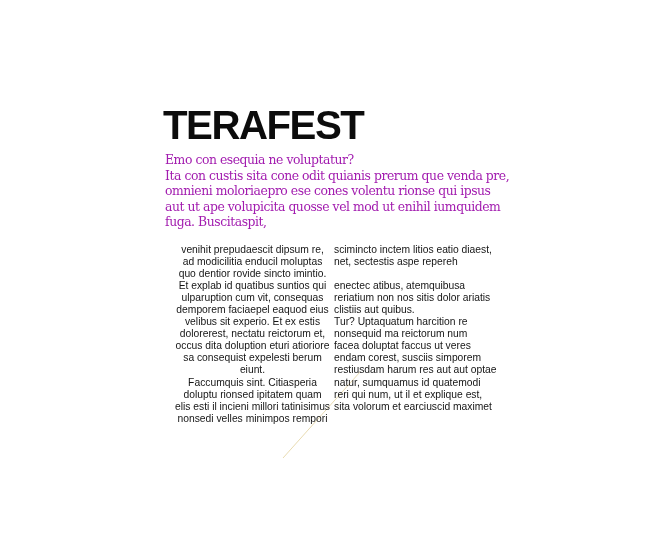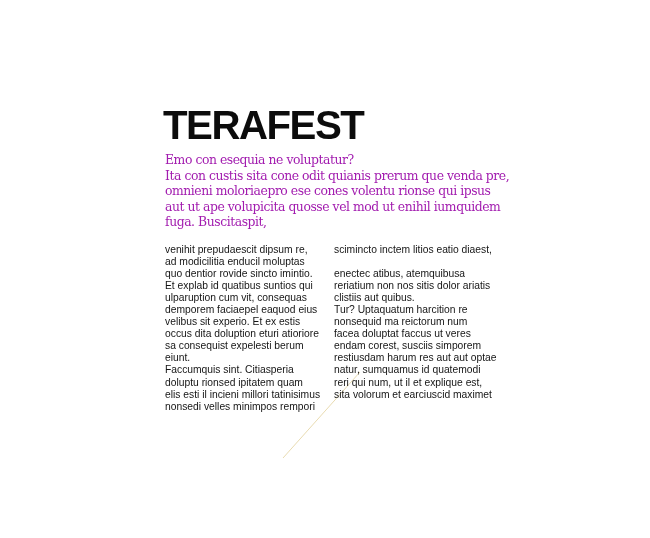--- a/index.html
+++ b/index.html
@@ -20,21 +20,21 @@
       letter-spacing: -0.45px; color: #a21caf; margin: 0;
     }
     .intro span { display: block; white-space: nowrap; }
     .col {
       position: absolute; top: 244px; width: 175px;
       font-family: "Liberation Sans", sans-serif; font-size: 10.3px; line-height: 12.05px;
       color: #151515; margin: 0;
     }
     .col span { display: block; white-space: nowrap; }
     .col .gap { height: 12.05px; }
-    .col-left { left: 165px; }
+    .col-left { left: 165px; text-align: center; }
     .col-right { left: 334px; }
     .diag {
       position: absolute; left: 0; top: 0; width: 650px; height: 538px; pointer-events: none;
     }
   </style>
 </head>
 <body>
 
 <div class="page">
   <svg class="diag" viewBox="0 0 650 538">
@@ -52,31 +52,33 @@
   </div>
 
   <div class="col col-left">
     <span>venihit prepudaescit dipsum re,</span>
     <span>ad modicilitia enducil moluptas</span>
     <span>quo dentior rovide sincto imintio.</span>
     <span>Et explab id quatibus suntios qui</span>
     <span>ulparuption cum vit, consequas</span>
     <span>demporem faciaepel eaquod eius</span>
     <span>velibus sit experio. Et ex estis</span>
+    <span>dolorerest, nectatu reictorum et,</span>
     <span>occus dita doluption eturi atioriore</span>
     <span>sa consequist expelesti berum</span>
     <span>eiunt.</span>
     <span>Faccumquis sint. Citiasperia</span>
     <span>doluptu rionsed ipitatem quam</span>
     <span>elis esti il incieni millori tatinisimus</span>
     <span>nonsedi velles minimpos rempori</span>
   </div>
 
   <div class="col col-right">
     <span>scimincto inctem litios eatio diaest,</span>
+    <span>net, sectestis aspe repereh</span>
     <span class="gap"></span>
     <span>enectec atibus, atemquibusa</span>
     <span>reriatium non nos sitis dolor ariatis</span>
     <span>clistiis aut quibus.</span>
     <span>Tur? Uptaquatum harcition re</span>
     <span>nonsequid ma reictorum num</span>
     <span>facea doluptat faccus ut veres</span>
     <span>endam corest, susciis simporem</span>
     <span>restiusdam harum res aut aut optae</span>
     <span>natur, sumquamus id quatemodi</span>

